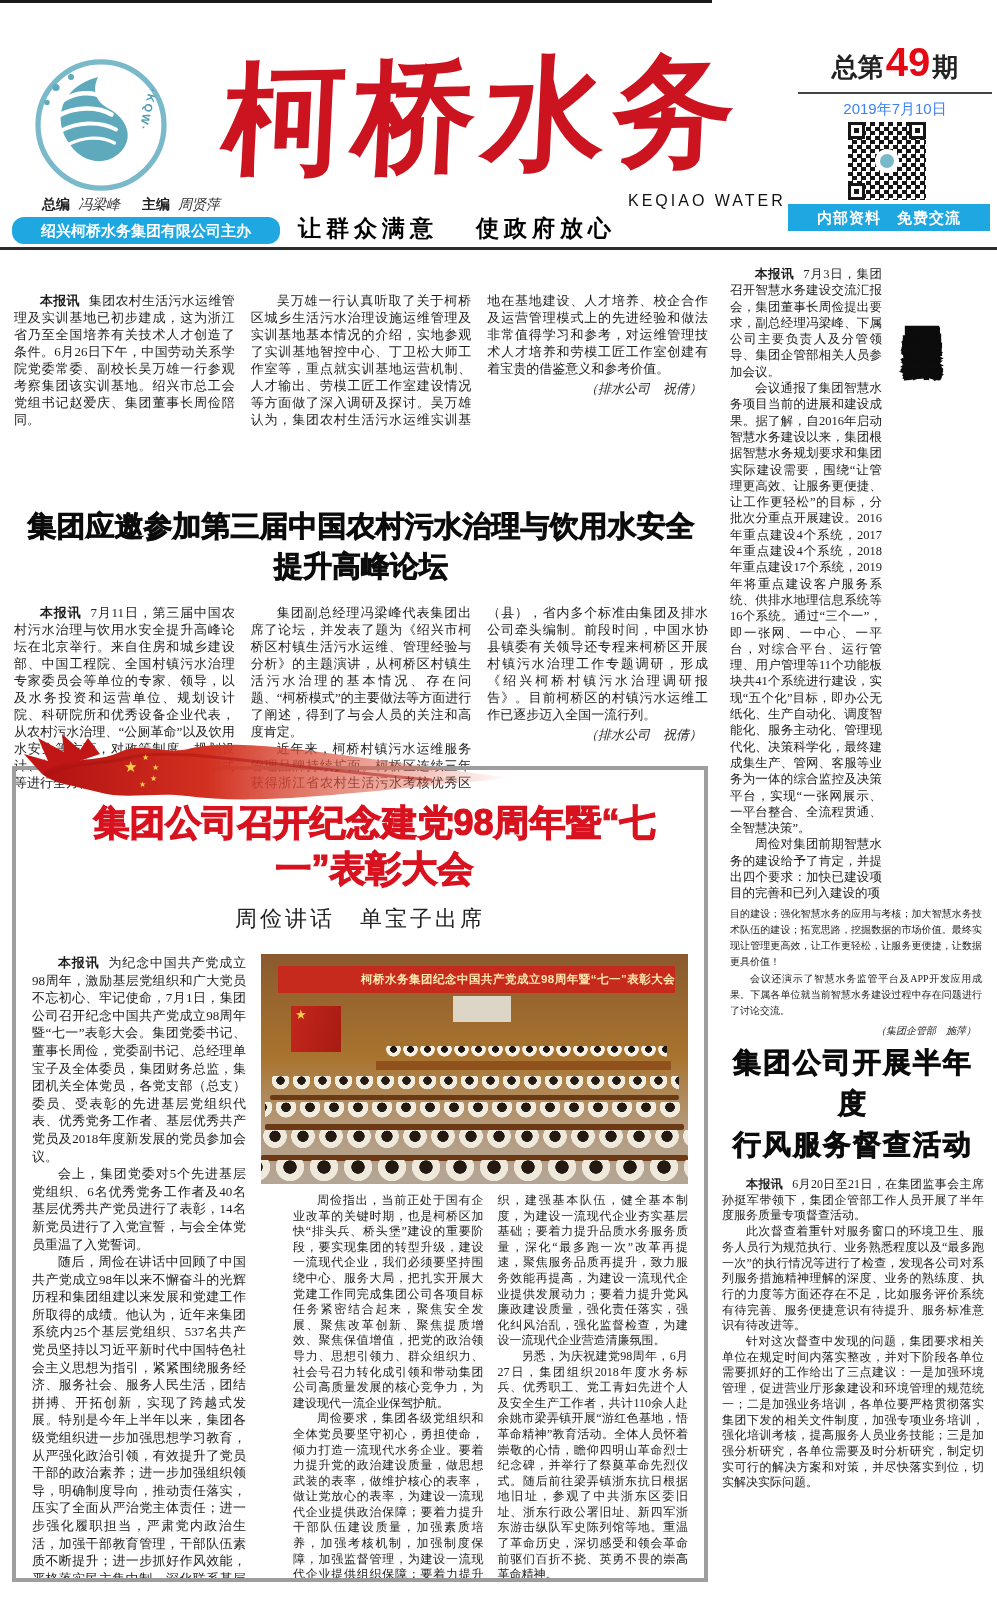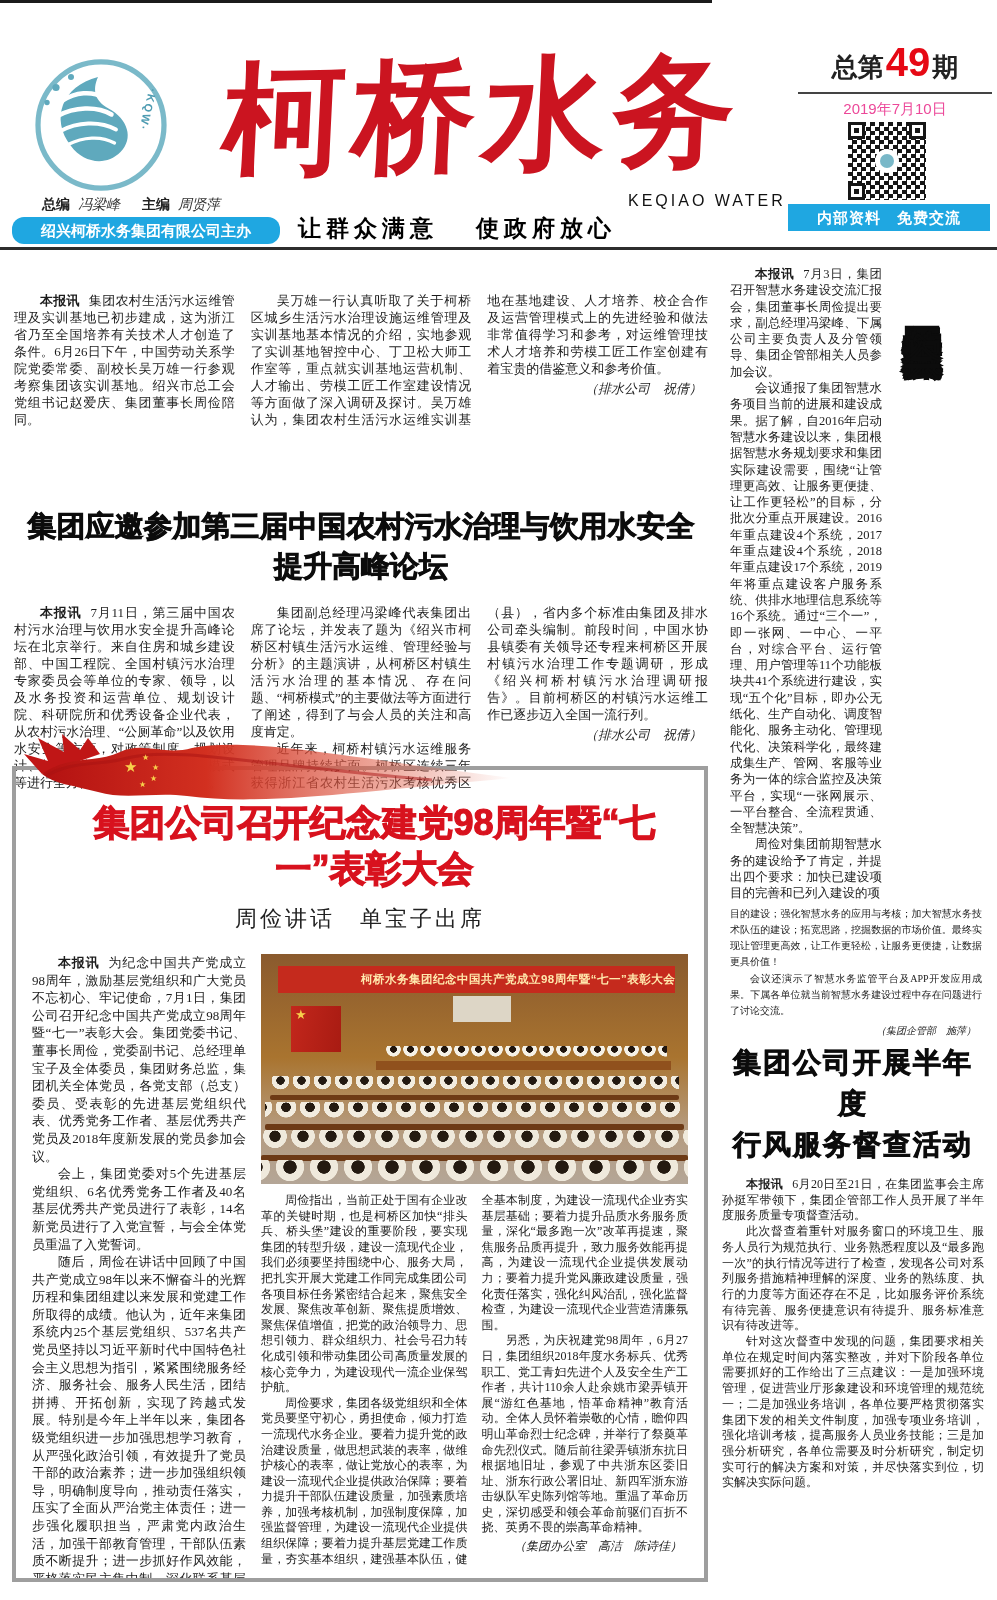--- a/index.html
+++ b/index.html
@@ -28,21 +28,21 @@
     font-size:122px; line-height:160px; font-weight:bold; color:#cb1420;
     text-align:center; letter-spacing:8px; transform:rotate(-1.2deg) skewX(-4deg);
     font-family:"Liberation Serif","DejaVu Serif",serif;
   }
 
   .issue-box { left:800px; top:40px; width:190px; text-align:center;
     font-family:"Liberation Sans",sans-serif; font-size:26px; font-weight:bold; color:#222; }
   .issue-number { color:#e60915; font-size:40px; padding:0 2px; }
   .issue-divider { left:798px; top:92px; width:194px; height:2px; background:#444; }
   .masthead-date { left:800px; top:100px; width:190px; text-align:center;
-    font-family:"Liberation Sans",sans-serif; font-size:15px; color:#ec4899; }
+    font-family:"Liberation Sans",sans-serif; font-size:15px; color:#3b82f6; }
 
   .qr { left:848px; top:122px; width:78px; height:78px;
     background:repeating-conic-gradient(#161616 0% 25%, #ffffff 0% 50%);
     background-size:9px 9px; }
   .qr .f { position:absolute; width:17px; height:17px; border:3px solid #161616; background:#fff; }
   .qr .f::after { content:""; position:absolute; inset:3px; background:#161616; }
   .qr .f.tl{ left:0; top:0; } .qr .f.tr{ right:0; top:0; } .qr .f.bl{ left:0; bottom:0; }
   .qr .c { position:absolute; left:27px; top:27px; width:24px; height:24px;
     background:#fff; border-radius:50%; }
   .qr .c::after { content:""; position:absolute; inset:5px; border-radius:50%; background:#79b8c8; }
@@ -107,21 +107,21 @@
   .box-inner { position:relative; width:100%; height:100%; overflow:hidden; padding:0 16px; }
   .flag-svg { position:absolute; left:-4px; top:-40px; width:510px; height:96px; pointer-events:none; }
   .box-headline { margin-top:30px; font-family:"Liberation Sans",sans-serif; font-weight:900;
     color:#d8121e; font-size:36px; line-height:46px; text-align:center; letter-spacing:0;margin-left:29px;
     -webkit-text-stroke:1.2px #d8121e; }
   .box-subhead { margin-top:12px; text-align:center; font-size:22px; color:#222;
     font-family:"Liberation Serif",serif; letter-spacing:3px; }
   .box-body { margin-top:20px; display:grid; grid-template-columns:214px 1fr; column-gap:15px; }
   .box-left { font-size:13px; line-height:17.6px; }
   .box-right { }
-  .cols2 { margin-top:9px; column-count:2; column-gap:14px; font-size:12px; line-height:15.6px; }
+  .cols2 { margin-top:9px; column-count:2; column-gap:14px; font-size:12px; line-height:15.6px;margin-left:32px; }
 
   
   .photo { position:relative; width:100%; height:230px; overflow:hidden;
     background:linear-gradient(#8a5a2e, #a9742f 45%, #b59a7d 75%, #b4a697); }
   .photo-banner { position:absolute; left:4%; right:3%; top:12px; height:27px;
     background:#c52a1d; color:#ffe9ad; font-family:"Liberation Sans",sans-serif;
     font-size:11.5px; font-weight:bold; text-align:right; line-height:27px;
     letter-spacing:0.5px; white-space:nowrap; overflow:hidden; }
   .photo-flag { position:absolute; left:7%; top:52px; width:50px; height:46px;
     background:linear-gradient(100deg,#c3271c,#a81b12); }

